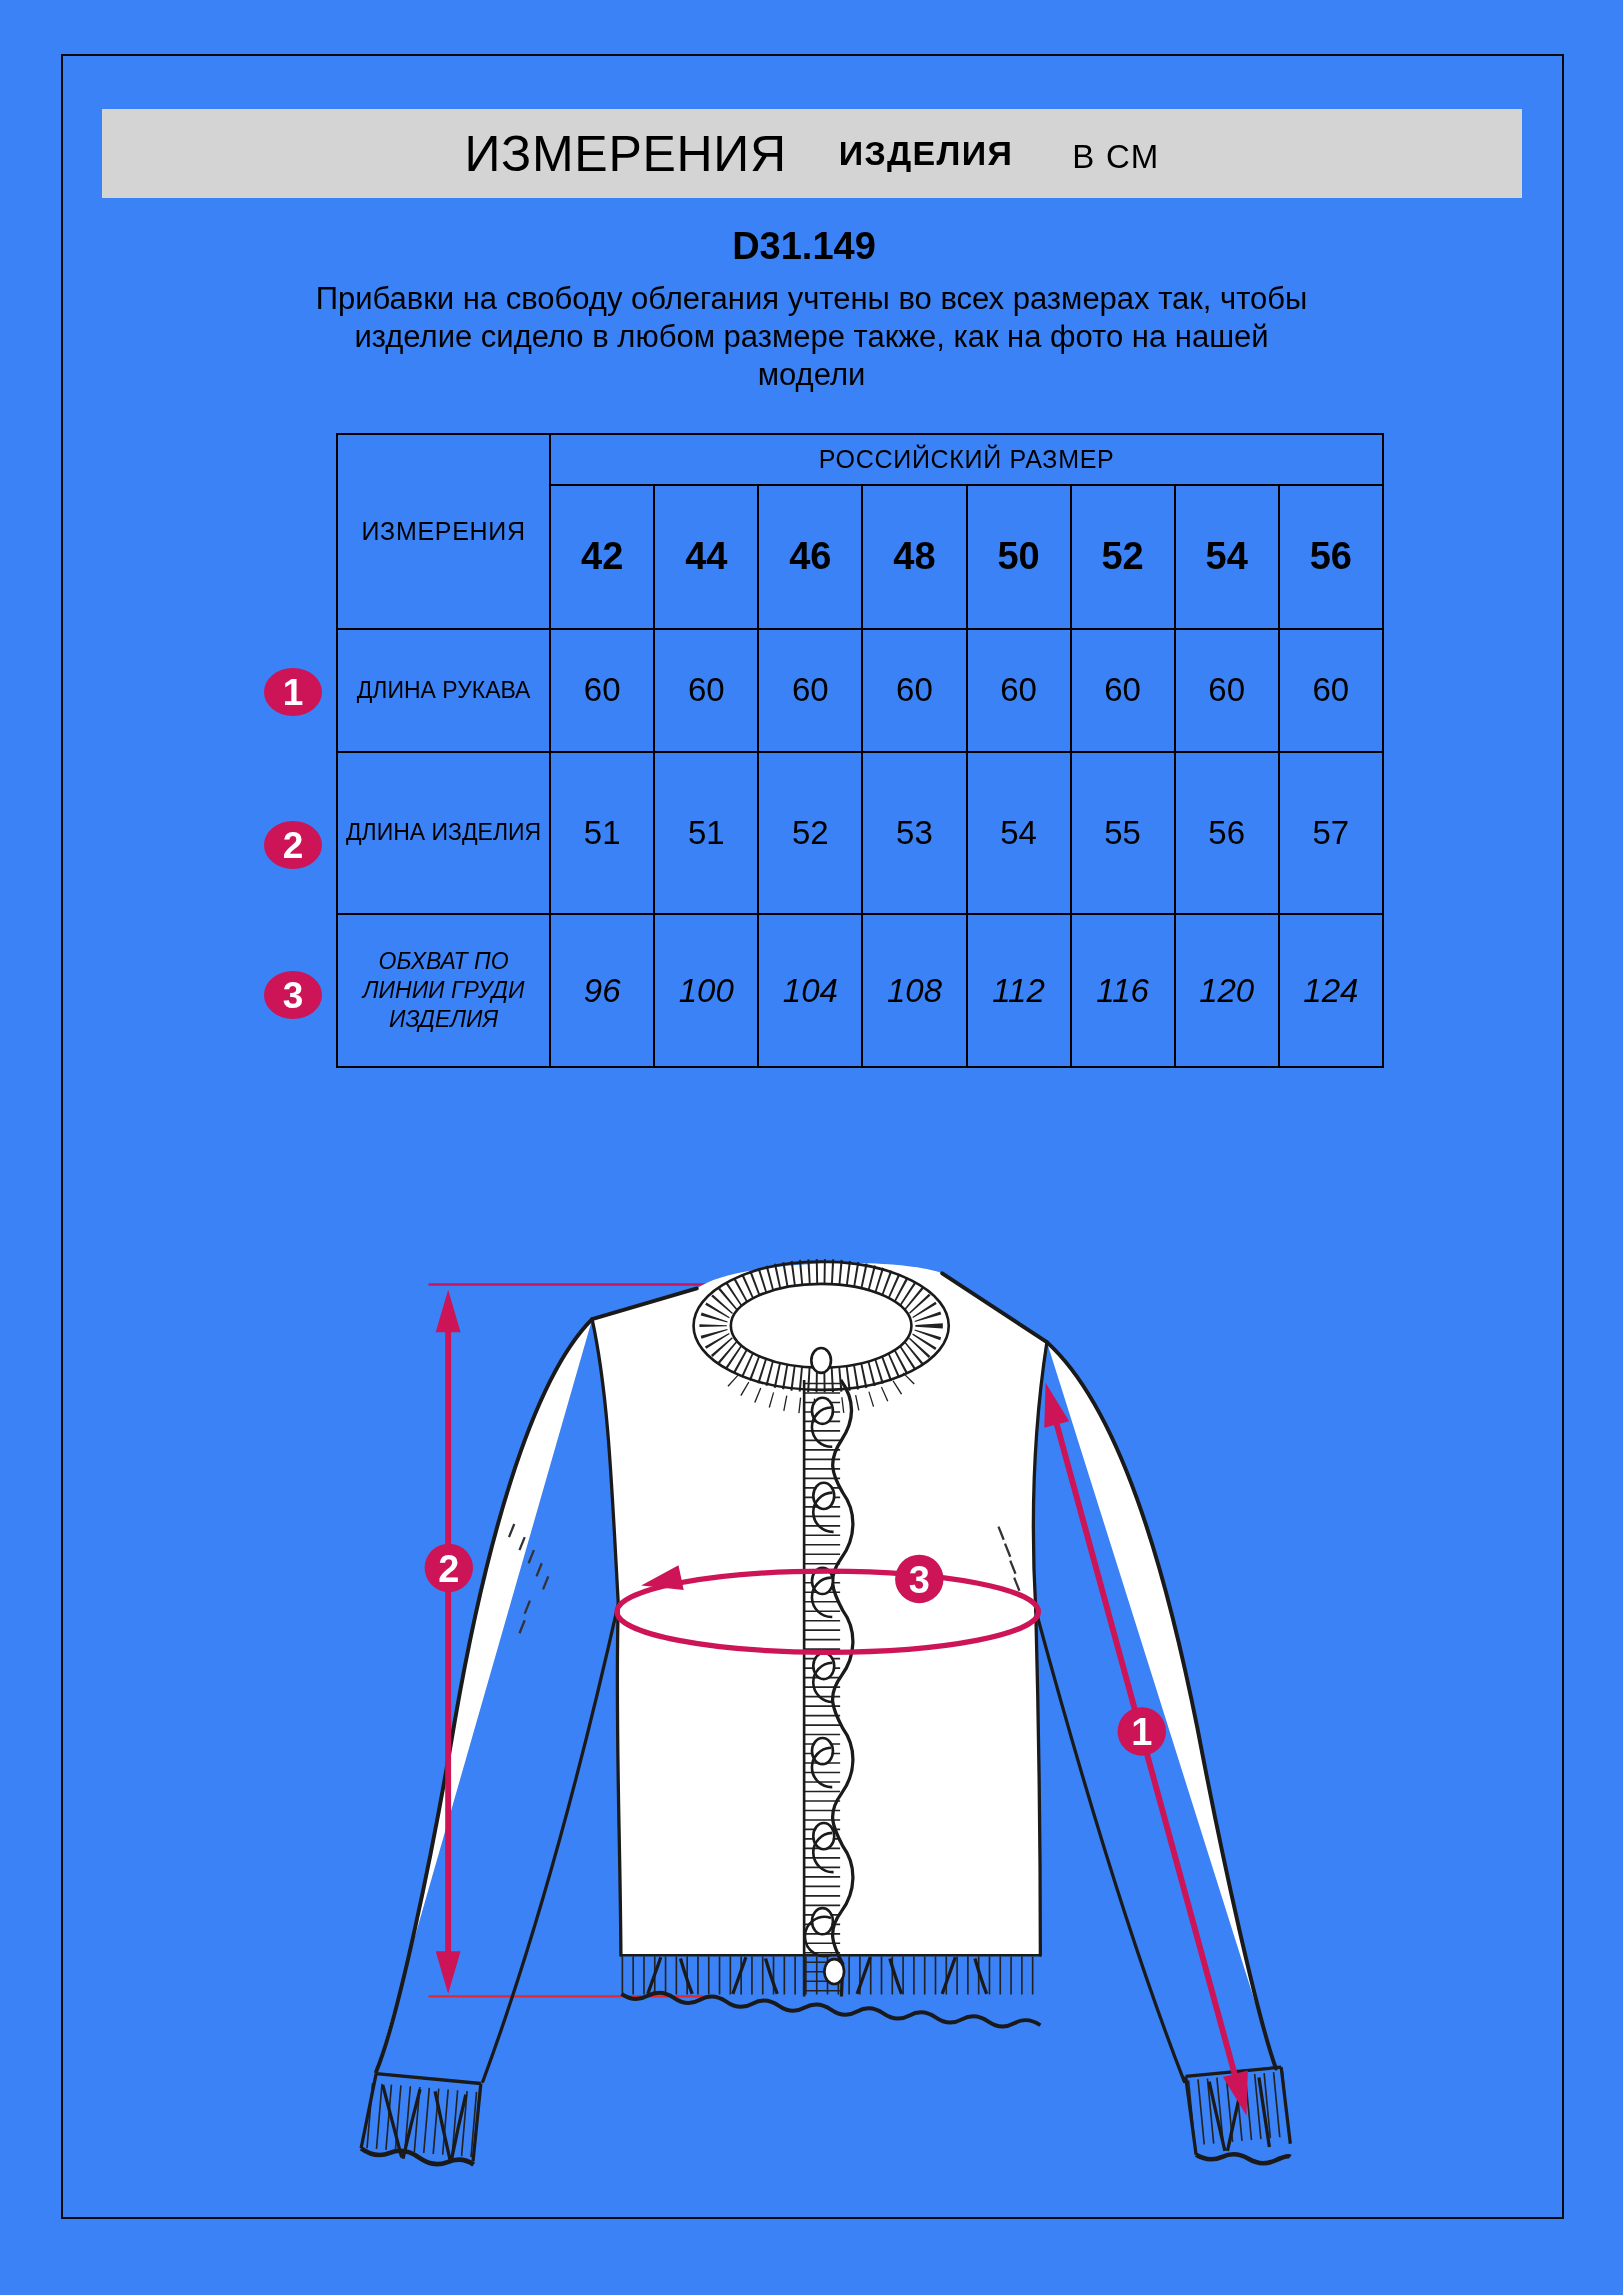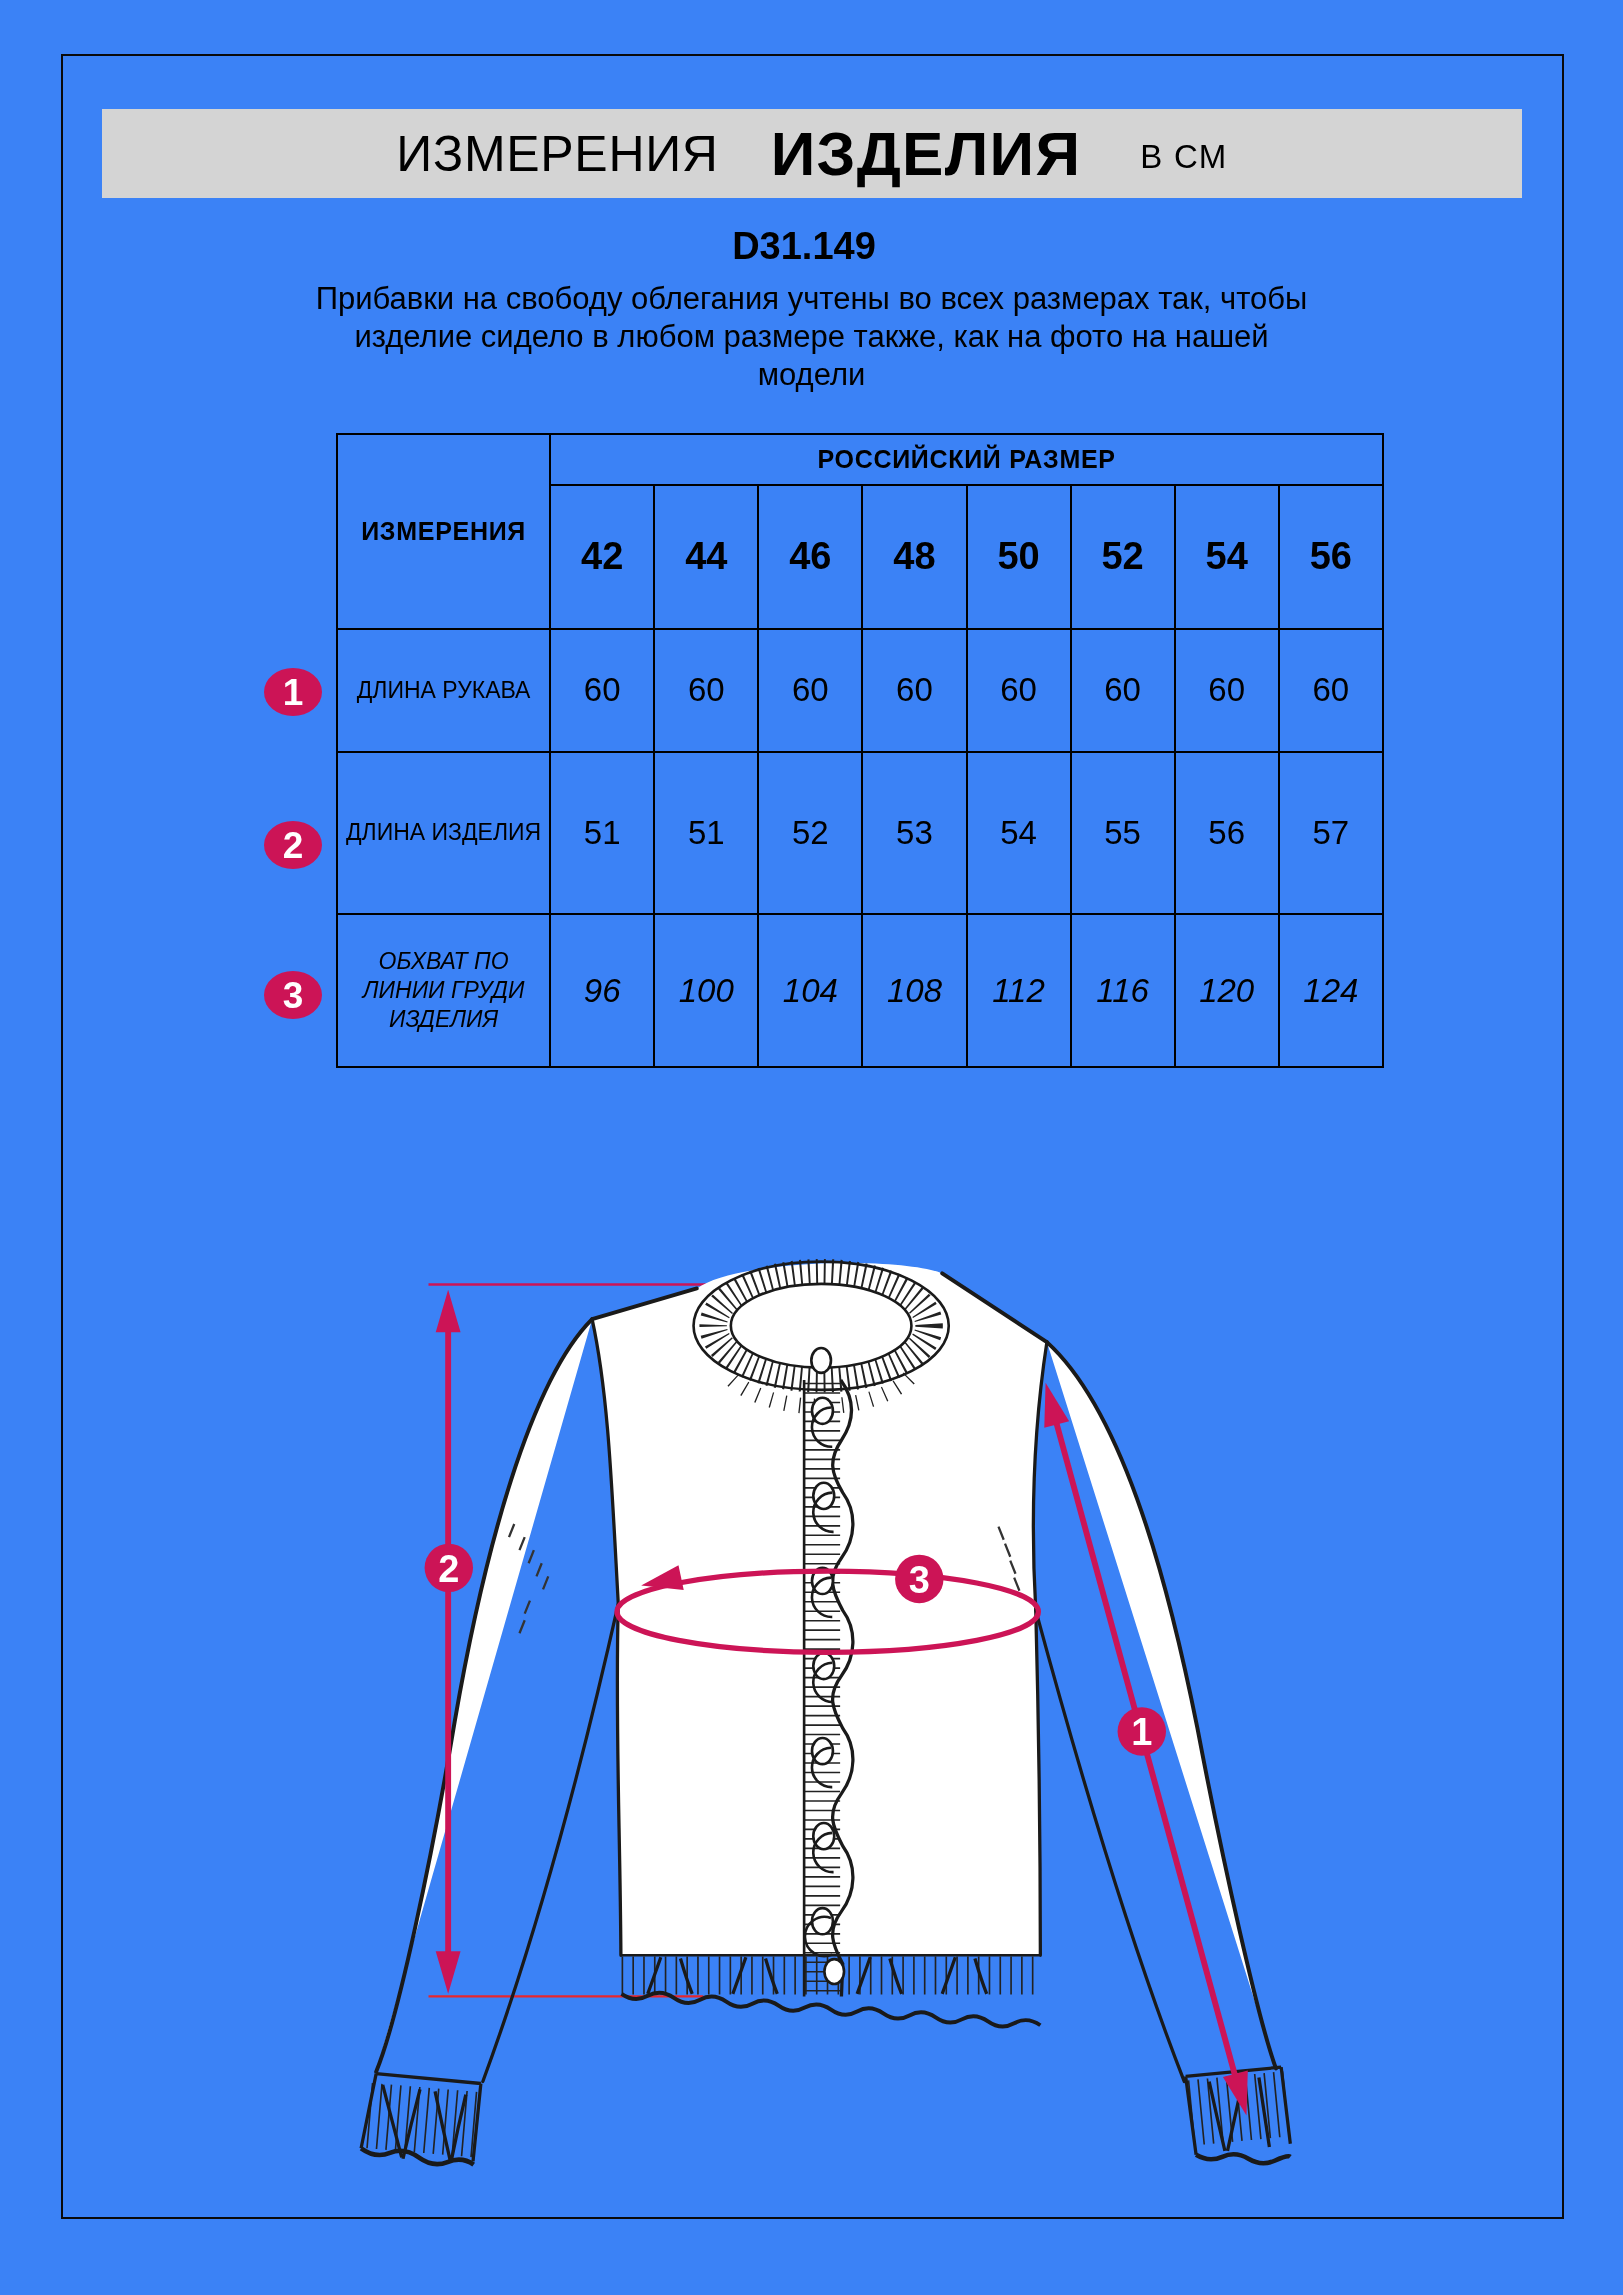--- a/index.html
+++ b/index.html
@@ -10,38 +10,38 @@
   .frame{
     position:absolute;left:61px;top:54px;width:1503px;height:2165px;
     border:2.6px solid #0a0a0a;box-sizing:border-box;
   }
   
   .titlebar{
     position:absolute;left:102px;top:109px;width:1420px;height:89px;
     background:#d4d4d4;display:flex;align-items:center;justify-content:center;
   }
   .title-main{font-size:50px;font-weight:400;letter-spacing:0.7px;}
-  .title-secondary{font-size:62px;font-weight:700;letter-spacing:1.3px;margin-left:52px;}
+  .title-secondary{font-size:34px;font-weight:700;letter-spacing:1.3px;margin-left:52px;}
   .title-units{font-size:33px;font-weight:500;letter-spacing:1.3px;margin-left:59px;padding-top:6.5px;}
   
   .code{
     position:absolute;left:0;top:225px;width:1608px;text-align:center;
     font-size:38px;font-weight:700;
   }
   .descr{
     position:absolute;left:301px;top:280px;width:1021px;text-align:center;
     font-size:31px;line-height:1.23;font-weight:400;
   }
   
   .size-table{
     position:absolute;left:336px;top:433px;width:1048px;height:635px;
     border-collapse:collapse;table-layout:fixed;
   }
   .size-table td{border:2px solid #000;text-align:center;vertical-align:middle;padding:0;}
-  .size-table .outer{border-width:2.6px;font-weight:bold;}
+  .size-table .outer{border-width:2.6px;}
   .corner{font-size:25px;letter-spacing:0.7px;}
   .group-h{font-size:25px;letter-spacing:0.7px;height:46px;}
   .sizes-tr{height:137px;}
   .size-h{font-size:38px;font-weight:700;}
   .row-1{height:116px;} .row-2{height:154px;} .row-3{height:145px;font-style:italic;}
   .rowlabel{font-size:23px;line-height:1.25;padding:0 7.9px;}
   .val{font-size:33px;}
   .tbadge{
     position:absolute;width:58px;height:48px;border-radius:50%;
     background:var(--accent,#cc1456);color:#fff;font-size:37px;font-weight:700;

